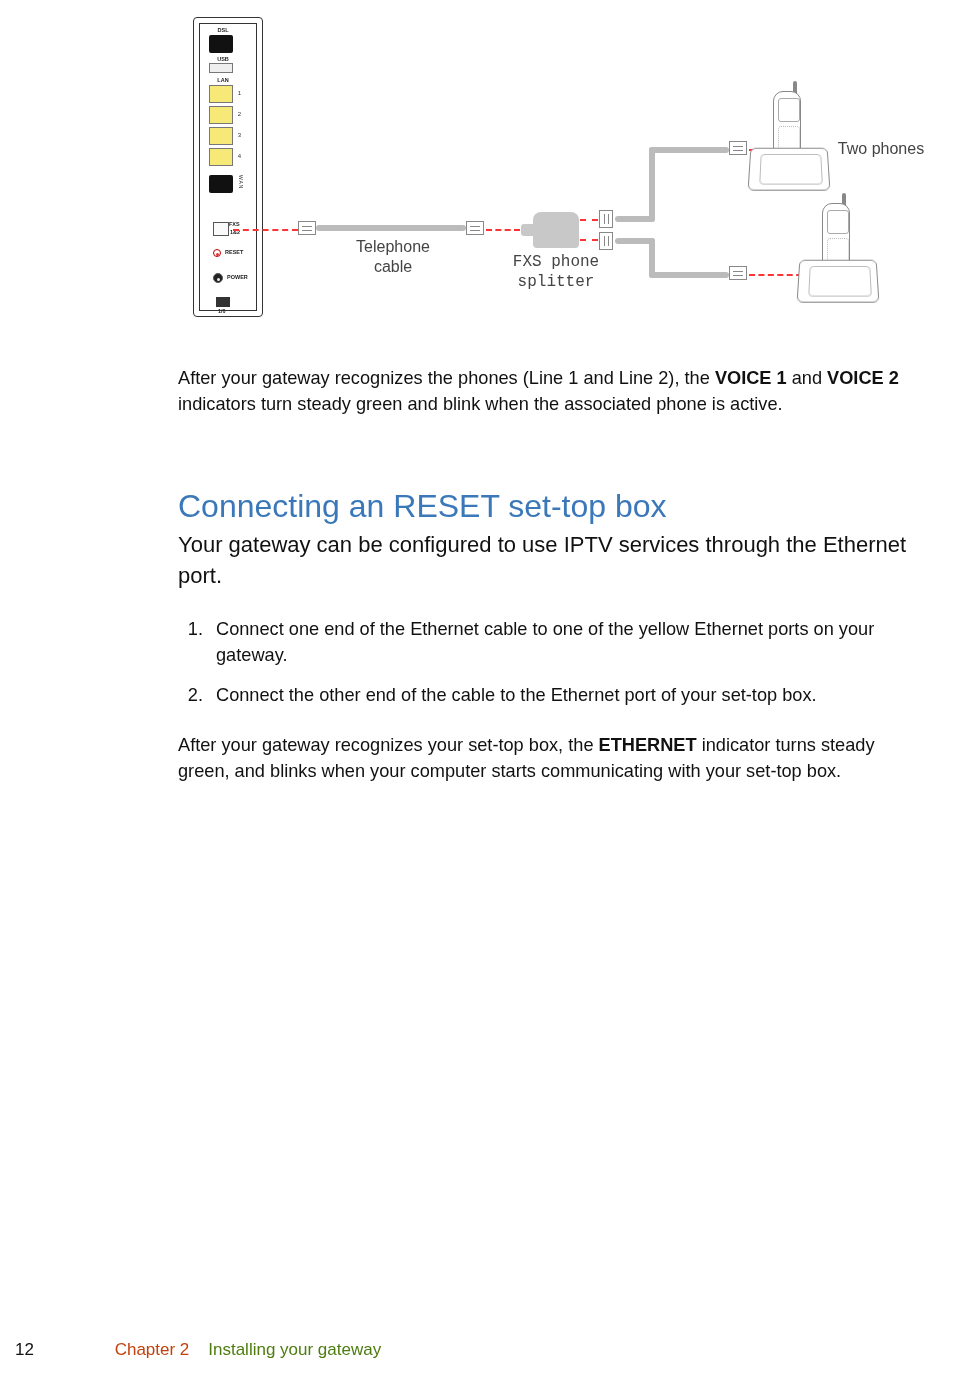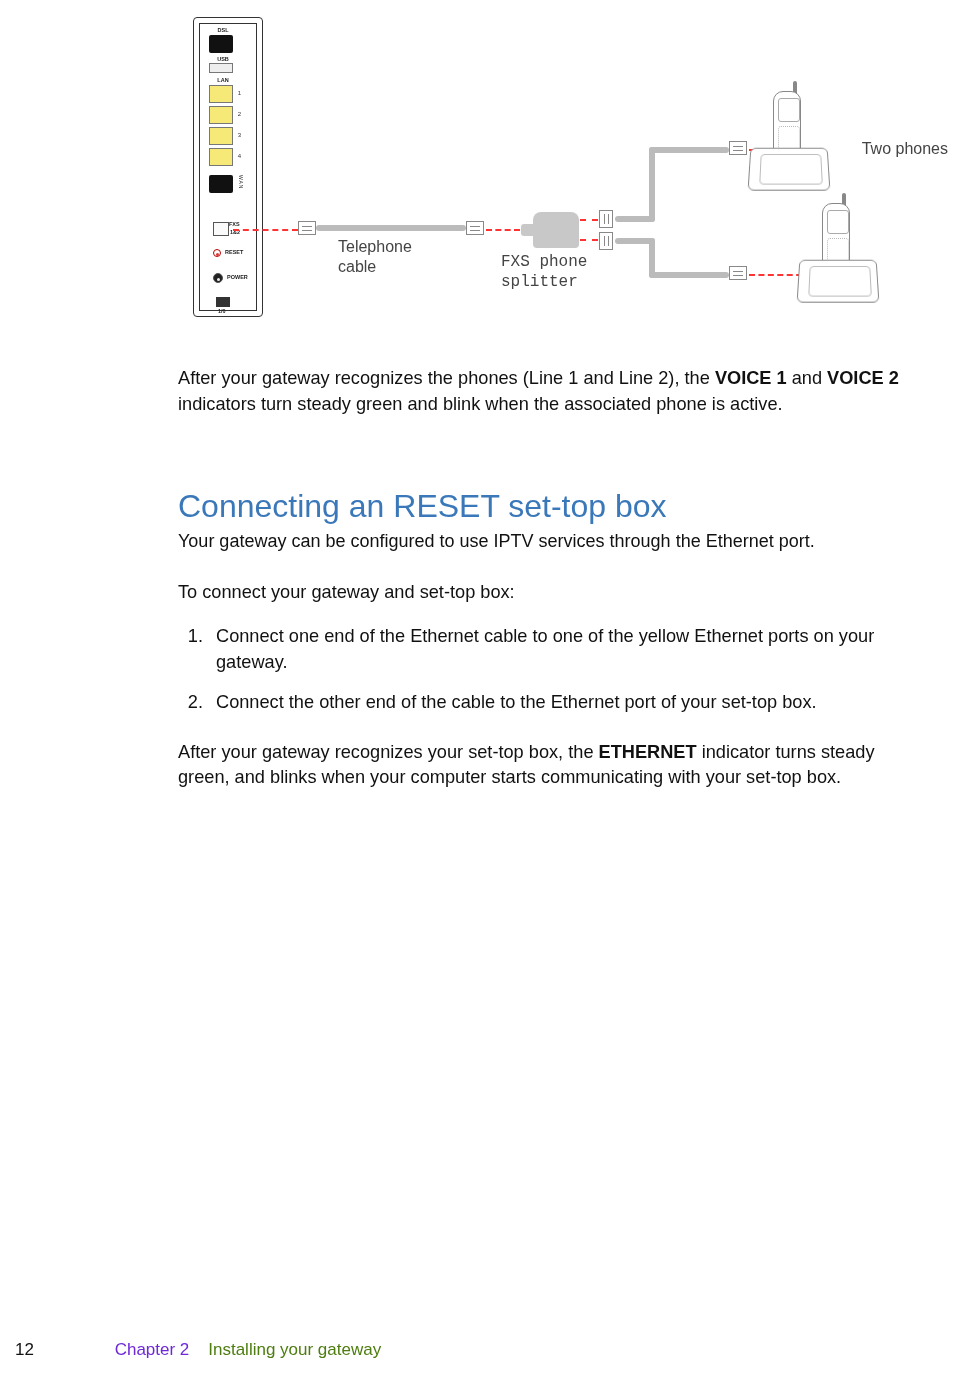--- a/index.html
+++ b/index.html
@@ -274,21 +274,21 @@
     left: 44px; top: -10px;
     width: 4px; height: 14px;
     background: #888;
     border-radius: 2px 2px 0 0;
   }
   
   .diag-label {
     position: absolute;
     font-size: 16px;
     color: #444;
-    text-align: left;
+    text-align: center;
     line-height: 1.25;
   }
   
   .content {
     position: absolute;
     left: 178px;
     top: 366px;
     width: 740px;
   }
   .para {
@@ -298,21 +298,21 @@
     margin: 0 0 26px 0;
   }
   .para strong { font-weight: bold; }
   h2.section-title {
     margin: 70px 0 4px 0;
     font-size: 32px;
     font-weight: normal;
     color: #3a78b9;
   }
   .intro {
-    font-size: 18px;
+    font-size: 22px;
     line-height: 1.42;
     color: #111;
     margin: 0 0 26px 0;
   }
   .lead {
     font-size: 18.2px;
     line-height: 1.42;
     color: #111;
     margin: 0 0 18px 0;
   }
@@ -332,21 +332,21 @@
     position: absolute;
     left: 15px;
     bottom: 28px;
     font-size: 17px;
   }
   .page-num {
     color: #111;
     margin-right: 76px;
   }
   .chapter {
-    color: #6d28d9;
+    color: #c2410c;
     margin-top: 12px;
   }
   .chapter-title {
     color: #4d7c0f;
   }
 </style>
 </head>
 <body>
 
 <div class="page">
@@ -425,31 +425,30 @@
     <div class="phone" style="left:615px;top:186px;">
       <div class="phone-antenna"></div>
       <div class="phone-handset"></div>
       <div class="phone-base"></div>
     </div>
 
     <div class="diag-label" style="left:155px;top:220px;width:110px;white-space:pre-line;">Telephone
 cable</div>
     <div class="diag-label" style="left:318px;top:235px;width:110px;white-space:pre-line;font-family:Liberation Mono, monospace;">FXS phone
 splitter</div>
-    <div class="diag-label" style="left:665px;top:122px;width:100px;text-align:right;">Two phones</div>
+    <div class="diag-label" style="left:648px;top:122px;width:100px;text-align:center;">Two phones</div>
   </div>
 
   <div class="content">
     <p class="para">
       <span>After your gateway recognizes the phones (Line 1 and Line 2), the </span><strong>VOICE 1</strong><span> and </span><strong>VOICE 2</strong><span> indicators turn steady green and blink when the associated phone is active.</span>
     </p>
 
     <h2 class="section-title">Connecting an RESET set-top box</h2>
     <p class="intro">Your gateway can be configured to use IPTV services through the Ethernet port.</p>
-    <p class="lead">To connect your gateway and set-top box:</p>
     <ol class="steps">
       <li>Connect one end of the Ethernet cable to one of the yellow Ethernet ports on your gateway.</li>
       <li>Connect the other end of the cable to the Ethernet port of your set-top box.</li>
     </ol>
     <p class="para">
       <span>After your gateway recognizes your set-top box, the </span><strong>ETHERNET</strong><span> indicator turns steady green, and blinks when your computer starts communicating with your set-top box.</span>
     </p>
   </div>
 
   <div class="footer">

